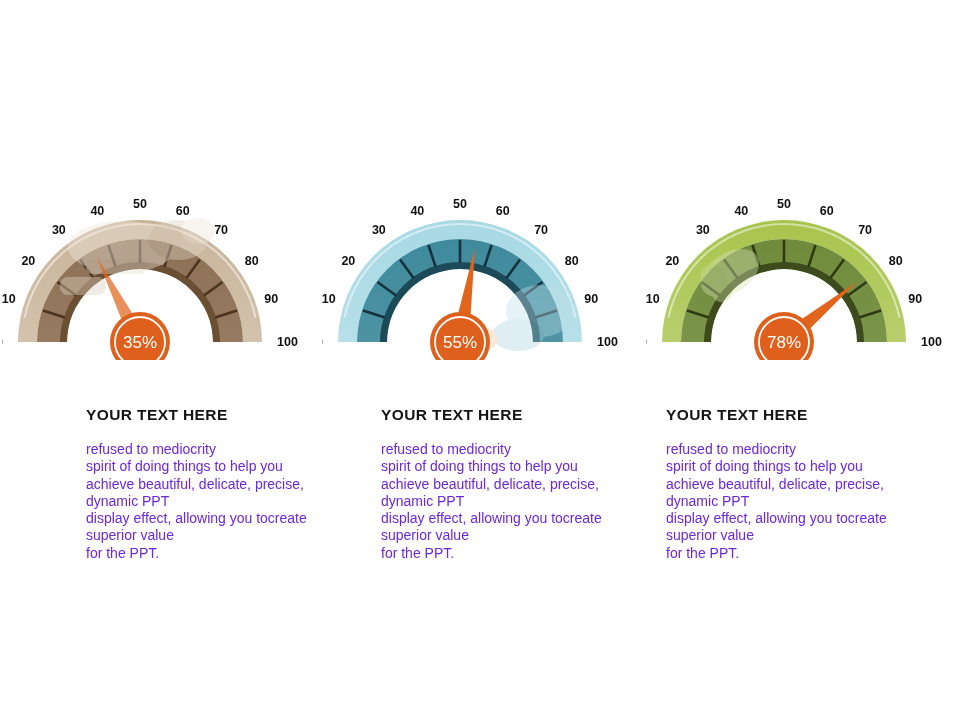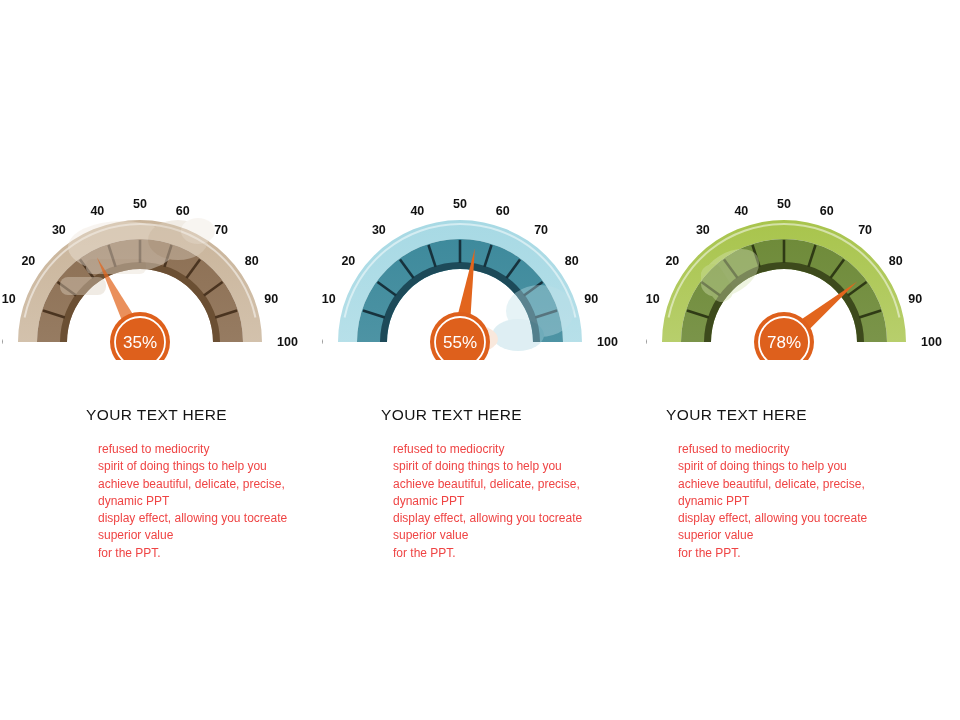--- a/index.html
+++ b/index.html
@@ -40,32 +40,32 @@
     position: absolute;
     width: 300px;
   }
   .text-col.t0 { left: 86px; top: 406px; }
   .text-col.t1 { left: 381px; top: 406px; }
   .text-col.t2 { left: 666px; top: 406px; }
 
   .txt-title {
     font-family: "Liberation Sans", sans-serif;
     font-size: 15.5px;
-    font-weight: normal;
+    font-weight: bold;
     color: #141414;
     letter-spacing: 0.4px;
     margin: 0 4px 17px 0;
     white-space: nowrap;
   }
   .txt-body {
     font-family: "Liberation Sans", sans-serif;
-    font-size: 12px;
+    font-size: 14px;
     line-height: 17.3px;
-    color: #ef4444;
-    margin: 12px;
+    color: #6d28d9;
+    margin: 0;
     white-space: nowrap;
   }
   .txt-body .ln { display: block; }
 
   
 </style>
 </head>
 <body>
 
 <div id="slide">

